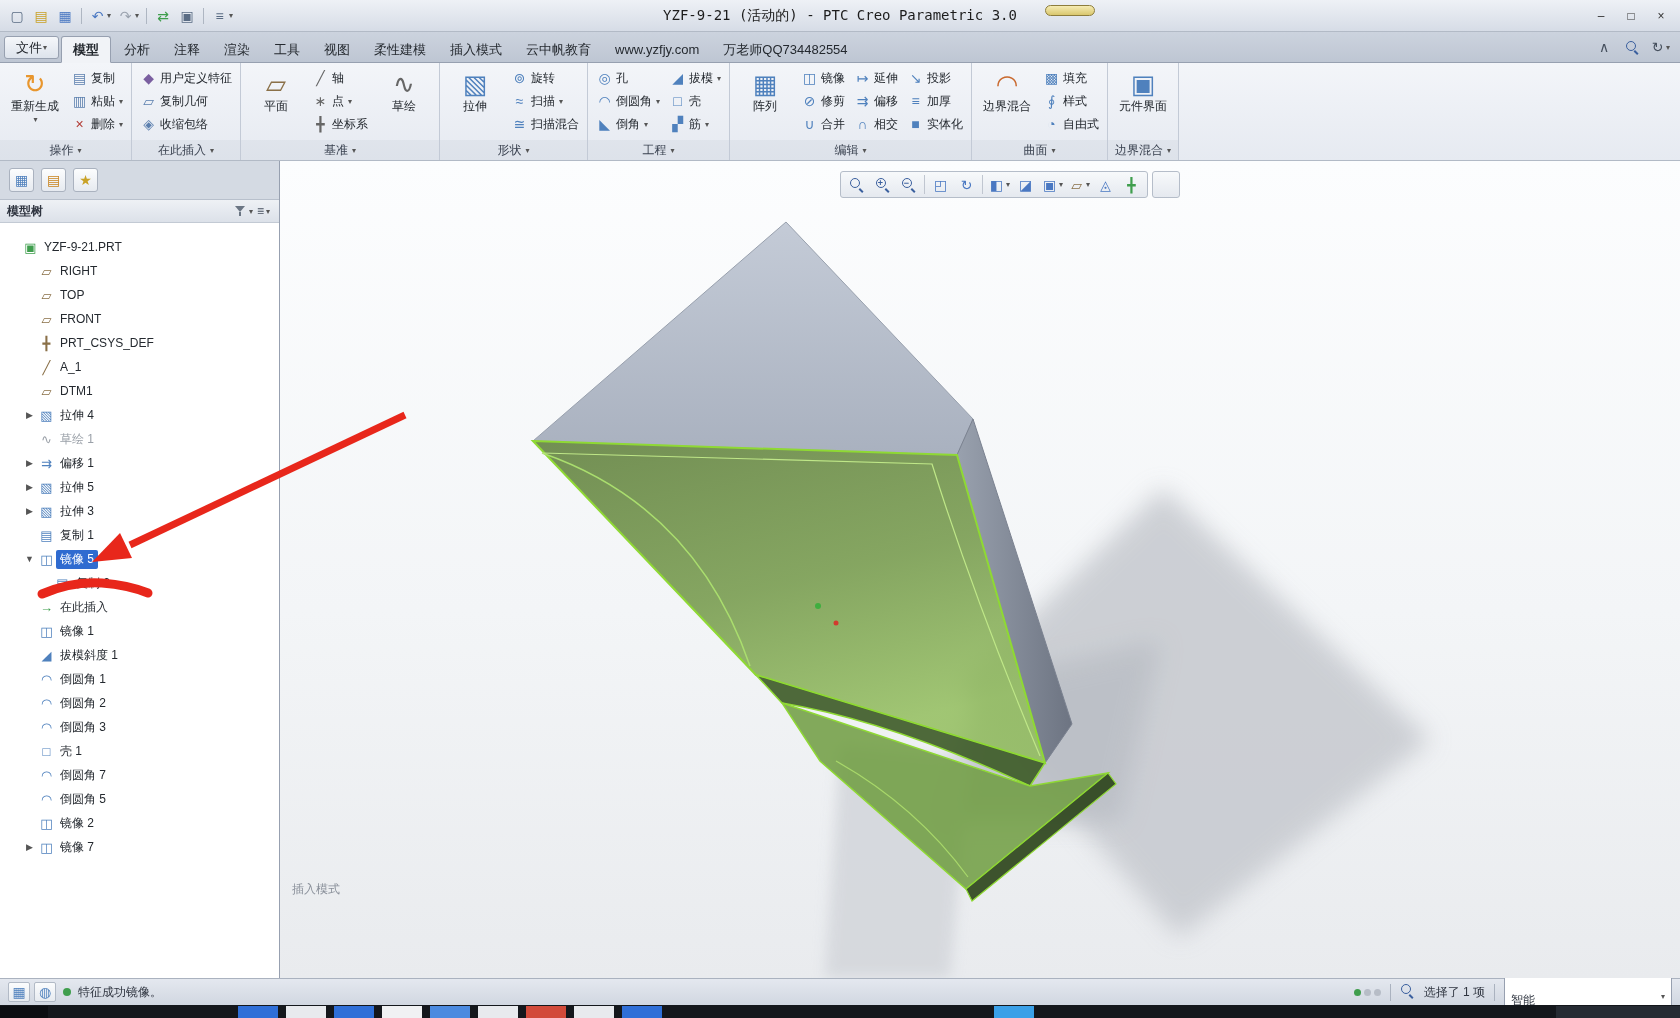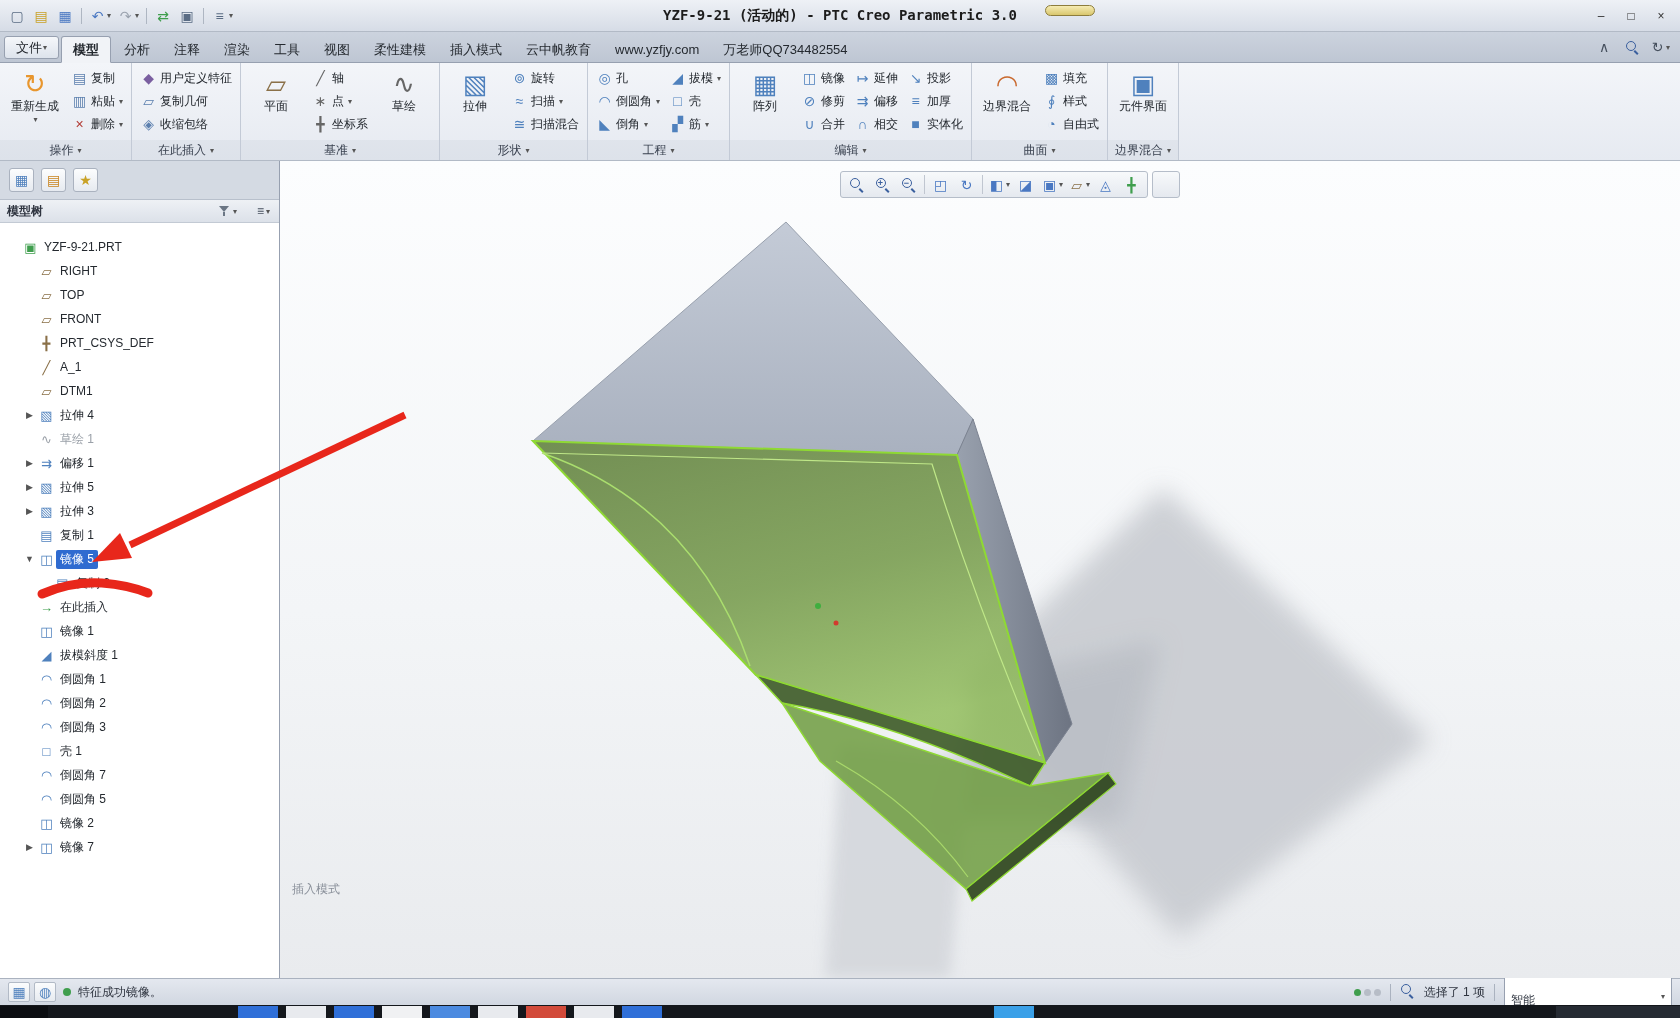--- a/index.html
+++ b/index.html
@@ -7,21 +7,21 @@
   body{background:#d4dae3;}
   button{border:none;background:transparent;cursor:default;}
   .app{position:relative;width:1680px;height:1018px;}
 
   
   .titlebar{height:32px;background:linear-gradient(#eef1f6,#d6dce6);border-bottom:1px solid #b2bac6;display:flex;align-items:center;padding:0 6px;position:relative;}
   .qat{display:flex;align-items:center;gap:2px;position:relative;z-index:2;}
   .qbtn{height:22px;min-width:22px;display:flex;align-items:center;justify-content:center;font-size:14px;border-radius:3px;padding:0 2px;}
   .qsep{width:1px;height:16px;background:#aeb6c2;margin:0 3px;display:inline-block;}
   .dd{font-size:8px;color:#555;margin-left:1px;}
-  .title{position:absolute;left:0;right:0;top:0;height:32px;display:flex;align-items:center;justify-content:center;font-family:"DejaVu Sans Mono","Liberation Mono",monospace;font-weight:bold;font-size:14px;color:#1c1c1c;pointer-events:none;}
+  .title{position:absolute;left:0;right:0;top:0;height:32px;display:flex;align-items:center;justify-content:center;font-family:"DejaVu Sans Mono","Liberation Mono",monospace;font-weight:normal;font-size:14px;color:#1c1c1c;pointer-events:none;}
   .pill{position:absolute;left:1045px;top:5px;width:50px;height:11px;background:linear-gradient(#f6ecb4,#d9c76e);border:1px solid #8d7d3c;border-radius:6px;z-index:3;}
   .wincontrols{margin-left:auto;display:flex;gap:4px;position:relative;z-index:2;}
   .wc{width:26px;height:18px;display:flex;align-items:center;justify-content:center;font-size:12px;color:#333;border:1px solid transparent;border-radius:2px;}
 
   
   .tabrow{height:31px;background:linear-gradient(#ccd3de,#bec6d3);border-bottom:1px solid #97a0b0;display:flex;align-items:flex-end;padding:0 4px;gap:2px;}
   .tab{height:25px;padding:0 11px;display:flex;align-items:center;font-size:13px;color:#24292f;border-radius:3px 3px 0 0;white-space:nowrap;}
   .tab.filetab{background:linear-gradient(#f5f7fa,#dde3ec);border:1px solid #97a0b0;height:23px;margin-bottom:3px;border-radius:3px;}
   .tab.active{background:#f1f3f7;border:1px solid #97a0b0;border-bottom:1px solid #f1f3f7;font-weight:bold;margin-bottom:-1px;height:27px;}
   .tabspacer{flex:1;}
@@ -39,21 +39,21 @@
   .rcol{display:flex;flex-direction:column;gap:1px;padding-top:1px;}
   .rsmall{display:flex;align-items:center;height:22px;font-size:12px;color:#24292f;padding:0 3px;gap:3px;border-radius:3px;white-space:nowrap;text-align:left;}
   .ic{width:17px;display:inline-flex;justify-content:center;font-size:14px;line-height:1;}
   .rfill{flex:1;}
 
   
   .main{display:flex;height:817px;}
   .leftpanel{width:280px;background:#d4dae3;display:flex;flex-direction:column;border-right:1px solid #97a0b0;}
   .navtools{height:38px;display:flex;align-items:center;gap:7px;padding:0 9px;}
   .ntbtn{width:25px;height:24px;border:1px solid #aab2bf;background:linear-gradient(#fcfdfe,#e6eaf0);border-radius:3px;display:flex;align-items:center;justify-content:center;font-size:13px;}
-  .treeheader{height:24px;background:linear-gradient(#eef1f5,#dce1e9);border-top:1px solid #b8c0cc;border-bottom:1px solid #c3cad4;display:flex;align-items:center;padding:0 7px;font-size:12px;color:#2f3540;font-weight:bold;gap:16px;}
+  .treeheader{height:24px;background:linear-gradient(#eef1f5,#dce1e9);border-top:1px solid #b8c0cc;border-bottom:1px solid #c3cad4;display:flex;align-items:center;padding:0 7px;font-size:12px;color:#2f3540;font-weight:bold;gap:0;}
   .thspacer{flex:1;}
   .thbtn{display:flex;align-items:center;gap:1px;height:18px;padding:0 2px;}
   .funnel{position:relative;width:12px;height:12px;display:inline-block;}
   .funnel::before{content:"";position:absolute;top:1px;left:0;border-left:5px solid transparent;border-right:5px solid transparent;border-top:6px solid #6b7684;}
   .funnel::after{content:"";position:absolute;top:7px;left:4px;width:2px;height:4px;background:#6b7684;}
   .listic{font-size:12px;color:#46505e;}
   .tree{flex:1;background:#ffffff;overflow:hidden;padding-top:12px;position:relative;}
   .trow{height:24px;display:flex;align-items:center;font-size:12px;color:#24292f;white-space:nowrap;}
   .texp{width:15px;font-size:9px;color:#555;text-align:center;flex:none;}
   .tic{width:19px;text-align:center;font-size:13px;flex:none;display:inline-flex;justify-content:center;}

